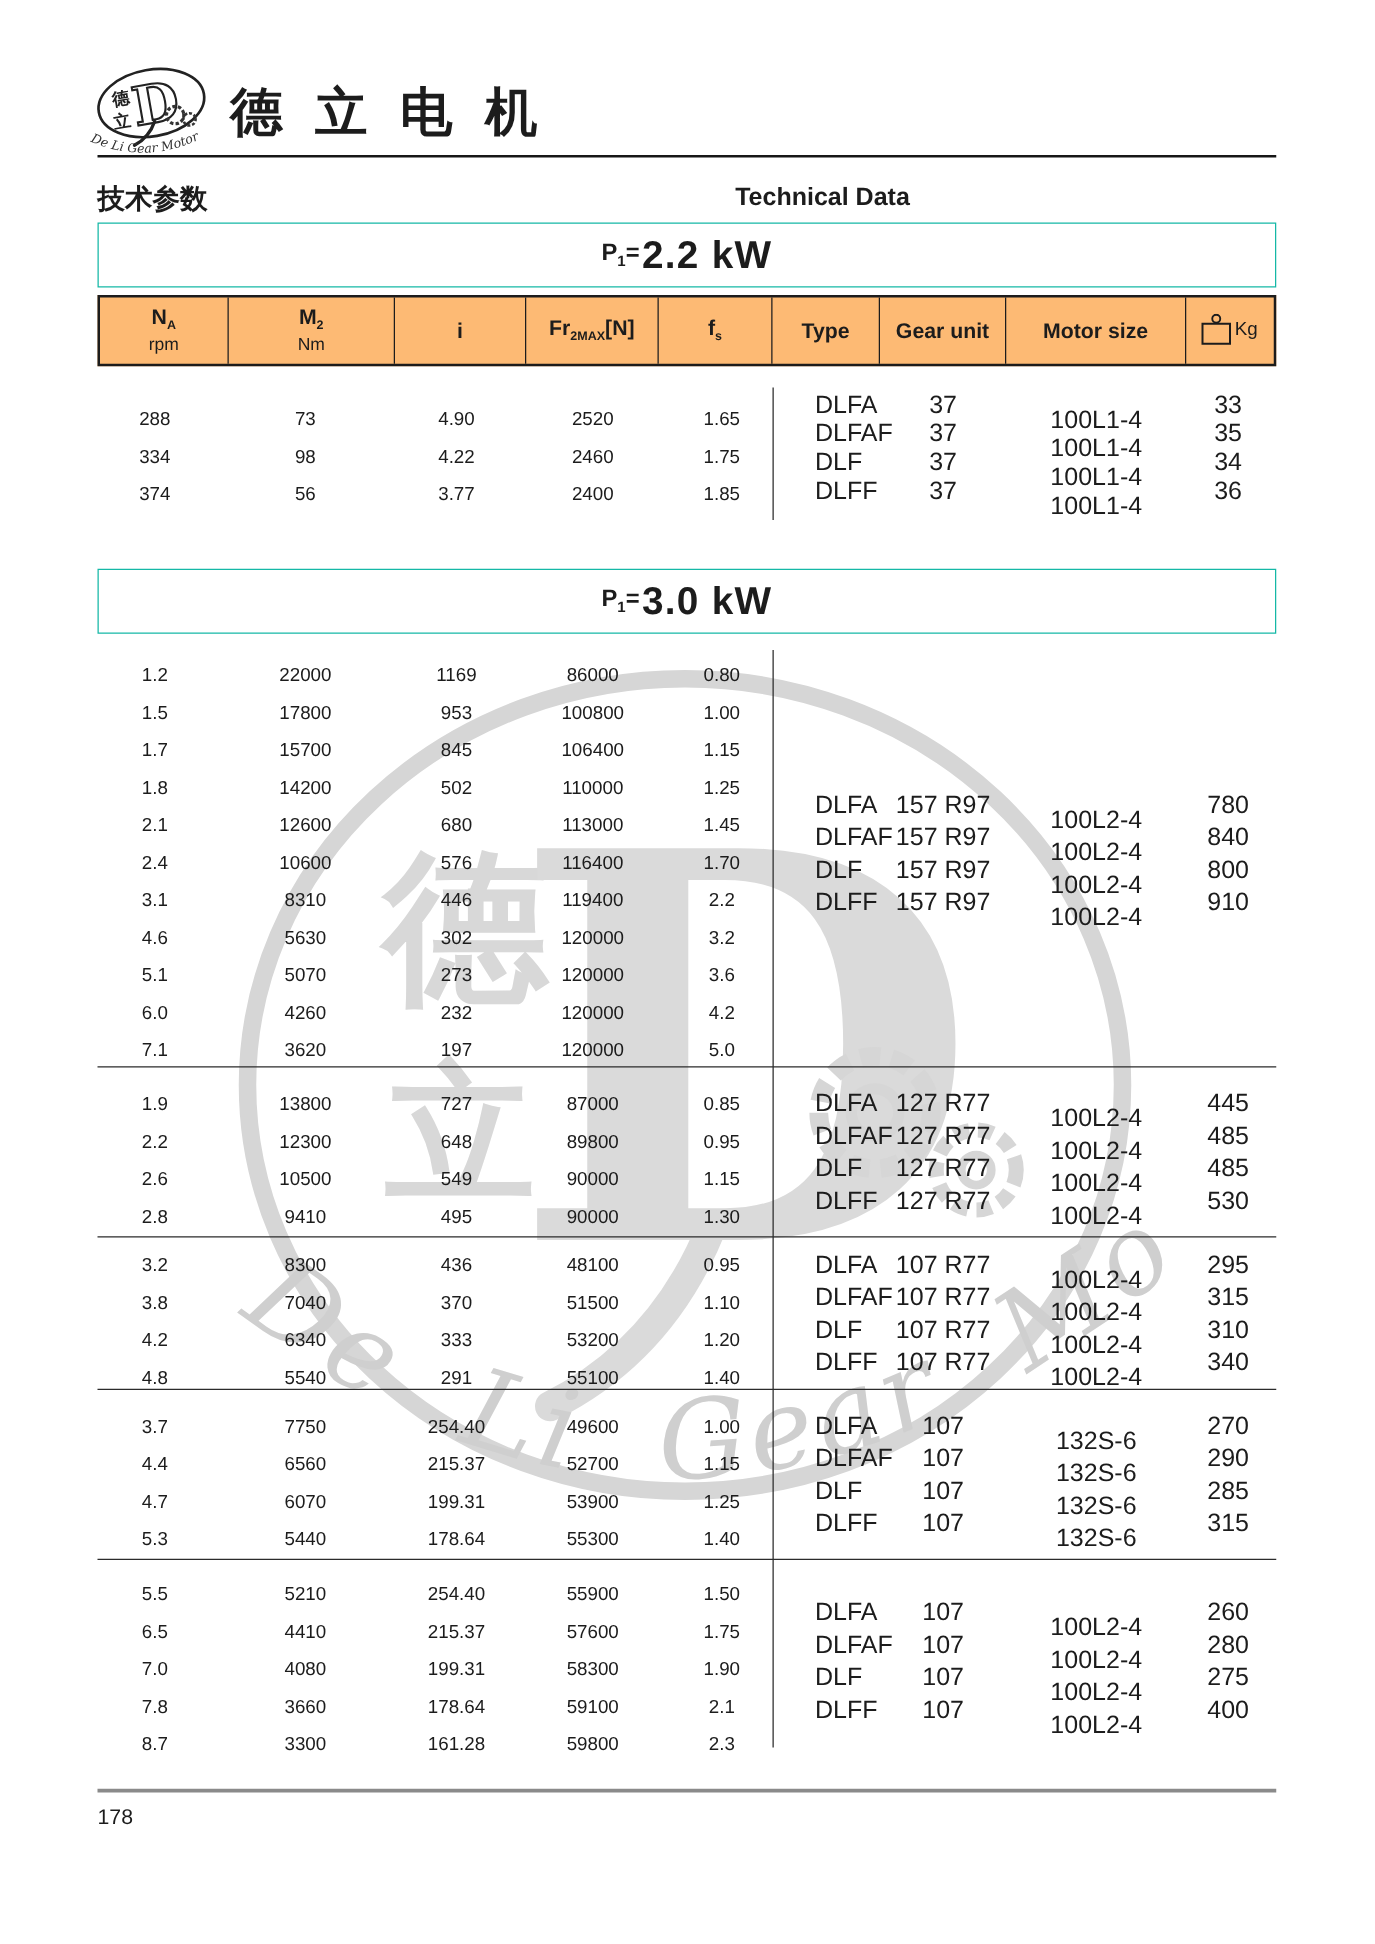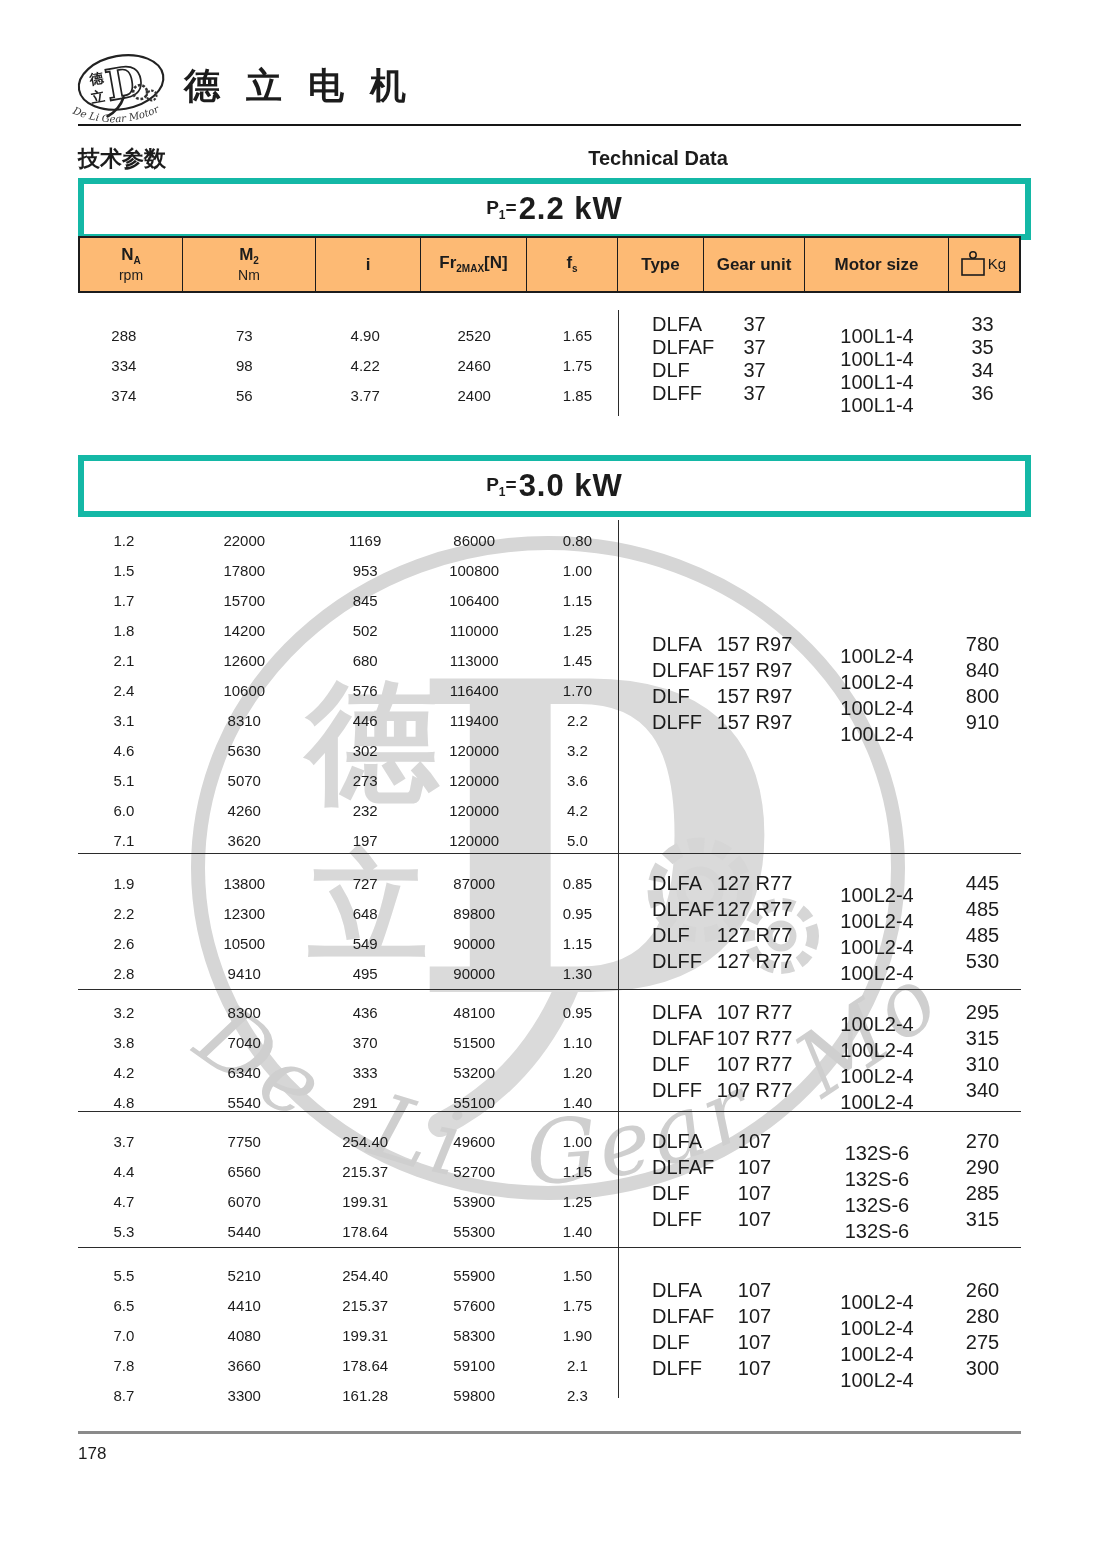--- a/index.html
+++ b/index.html
@@ -1,29 +1,29 @@
 <!DOCTYPE html>
 <html><head>
 <meta charset="utf-8">
 <style>
   html,body{margin:0;padding:0;background:#ffffff;}
   .page{position:relative;width:1100px;height:1555px;background:#ffffff;
         font-family:"Liberation Sans",sans-serif;color:#1c1c1c;overflow:hidden;}
 
   
   .logo{position:absolute;left:66px;top:50px;width:112px;height:84px;z-index:3;}
-  .brand{position:absolute;left:184px;top:62px;font-size:36px;font-weight:bold;
+  .brand{position:absolute;left:184px;top:62px;font-size:42px;font-weight:bold;
          letter-spacing:26px;font-family:Liberation Sans, sans-serif;z-index:3;}
   .hrule{position:absolute;left:78px;top:124px;width:943px;height:2px;background:#161616;z-index:3;}
   .sec-zh{position:absolute;left:78px;top:144px;font-size:22px;font-weight:bold;z-index:3;}
   .sec-en{position:absolute;left:498px;top:147px;width:320px;text-align:center;
           font-size:20px;font-weight:bold;z-index:3;}
 
   
-  .banner{position:absolute;left:78px;width:941px;height:50px;border:6px solid #14b8a6;
+  .banner{position:absolute;left:78px;width:941px;height:50px;border:1px solid #14b8a6;
           display:flex;align-items:center;justify-content:center;z-index:2;background:transparent;}
   .bp{font-weight:bold;font-size:19px;}
   .bp sub{font-size:12px;}
   .bv{font-weight:bold;font-size:31px;letter-spacing:1px;margin-left:2px;}
 
   
   .thead{position:absolute;left:78px;top:236px;width:943px;height:57px;border:2px solid #1c1c1c;
          display:flex;box-sizing:border-box;z-index:2;background:#fdba74;}
   .hc{border-right:1px solid #1c1c1c;display:flex;flex-direction:column;align-items:center;
       justify-content:center;box-sizing:border-box;height:100%;}
@@ -542,21 +542,21 @@
         <div class="rrow">
           <span class="cell c0">DLF</span>
           <span class="cell c1">107</span>
           <span class="cell c2">100L2-4</span>
           <span class="cell c3">275</span>
         </div>
         <div class="rrow">
           <span class="cell c0">DLFF</span>
           <span class="cell c1">107</span>
           <span class="cell c2">100L2-4</span>
-          <span class="cell c3">300</span>
+          <span class="cell c3">400</span>
         </div>
       </div>
   </div>
   <div class="vline" style="left:618px;top:520px;height:878px;"></div>
 
   <div class="frule"></div>
   <div class="pageno">178</div>
 
 </div>
 

